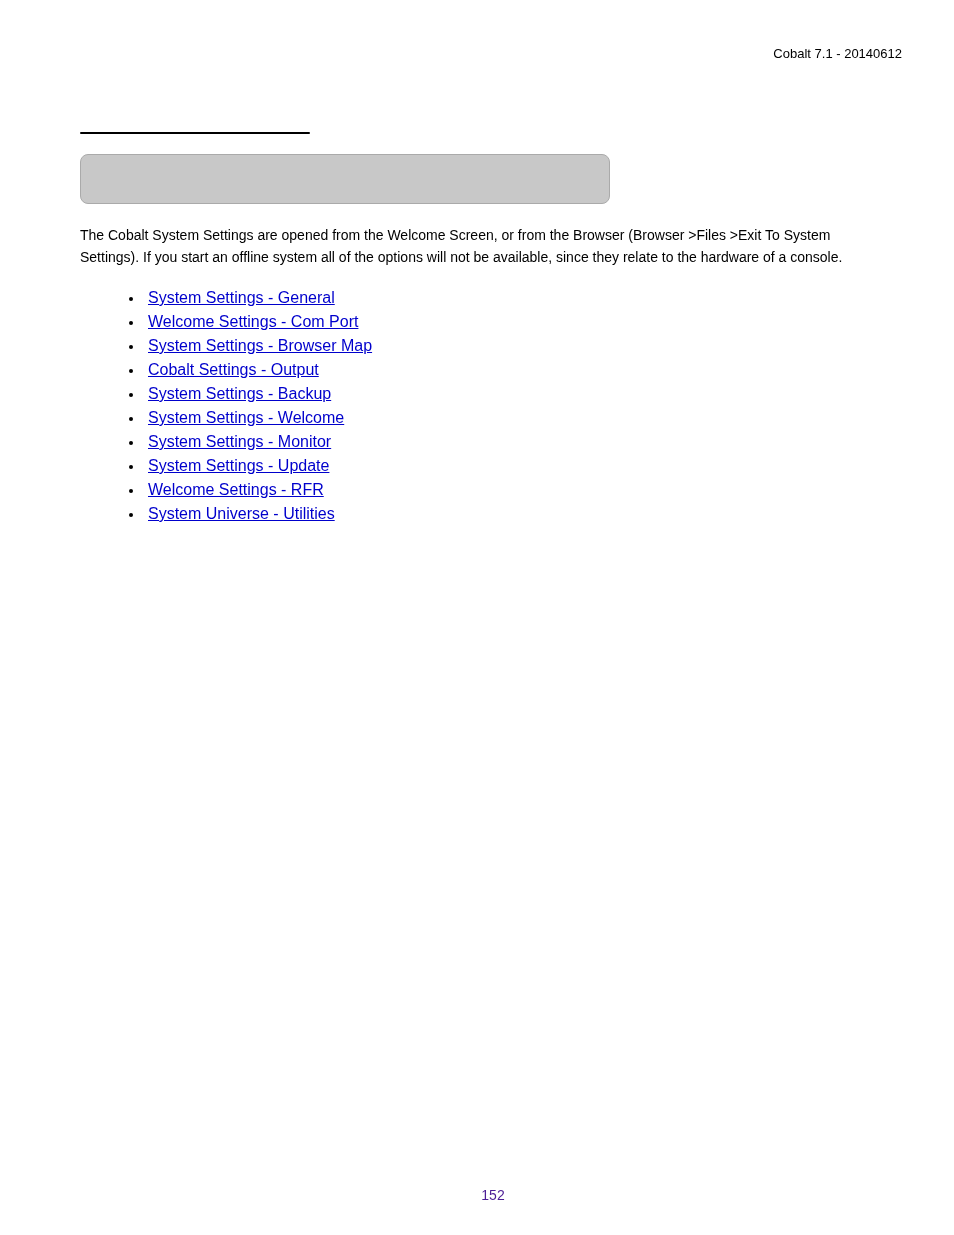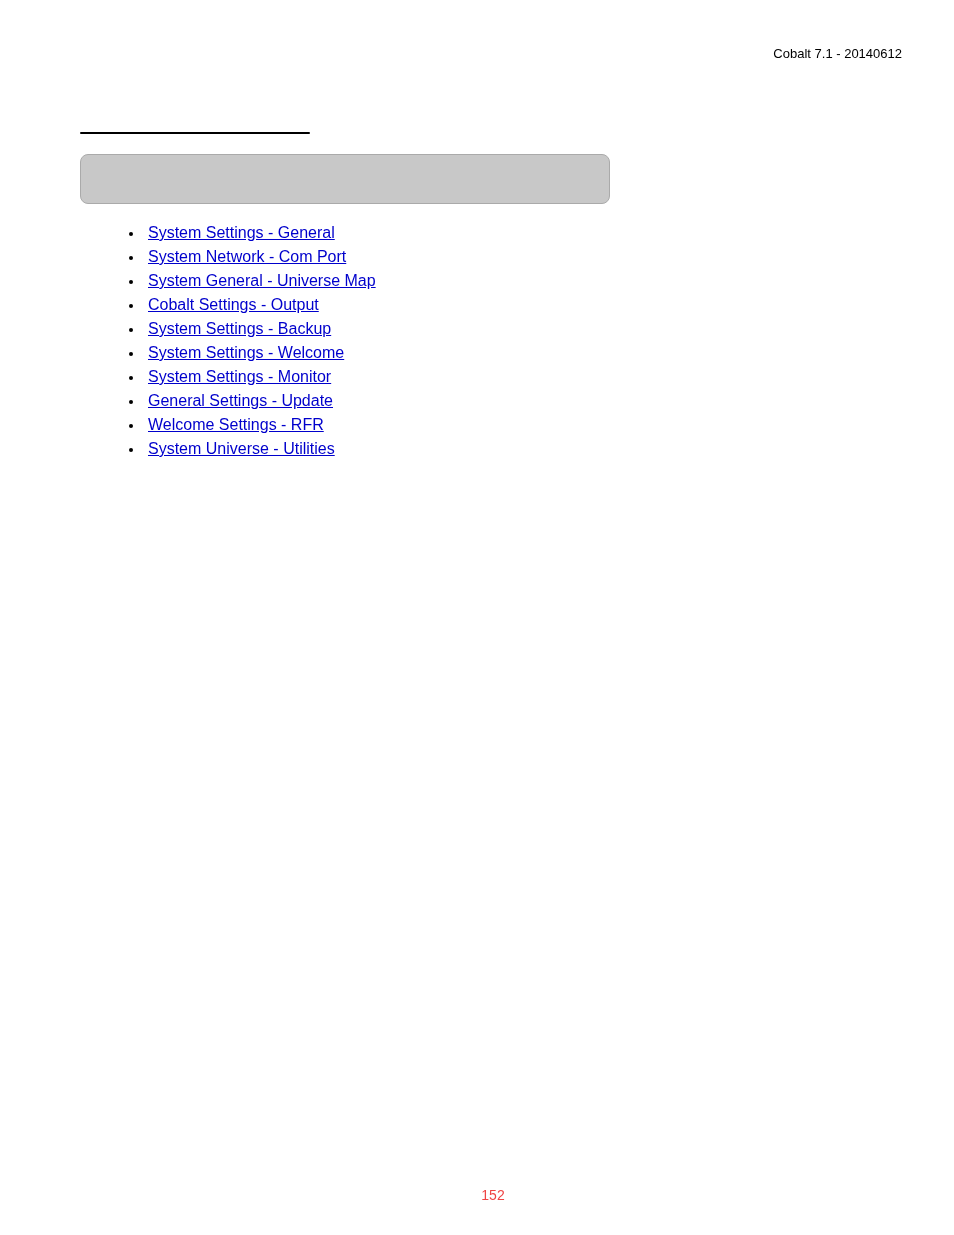--- a/index.html
+++ b/index.html
@@ -76,46 +76,47 @@
       text-decoration: underline;
       font-size: 16px;
     }
 
     .page-number {
       position: absolute;
       bottom: 40px;
       left: 50%;
       transform: translateX(-50%);
       font-size: 14px;
-      color: #ef4444;
+      color: #4c1d95;
     }
   </style>
 </head>
 <body>
 
 <div class="page-container">
 
   <div class="header-version">Cobalt 7.1 - 20140612</div>
 
   <div class="content-area">
 
     <div class="title-underline"></div>
 
     <div class="banner-box"></div>
 
+    <p class="description-text">The Cobalt System Settings are opened from the Welcome Screen, or from the Browser (Browser &gt;Files &gt;Exit To System Settings). If you start an offline system all of the options will not be available, since they relate to the hardware of a console.</p>
 
     <ul class="links-list" id="links-container">
     <li><a href="#">System Settings - General</a></li>
-        <li><a href="#">System Network - Com Port</a></li>
-        <li><a href="#">System General - Universe Map</a></li>
+        <li><a href="#">Welcome Settings - Com Port</a></li>
+        <li><a href="#">System Settings - Browser Map</a></li>
         <li><a href="#">Cobalt Settings - Output</a></li>
         <li><a href="#">System Settings - Backup</a></li>
         <li><a href="#">System Settings - Welcome</a></li>
         <li><a href="#">System Settings - Monitor</a></li>
-        <li><a href="#">General Settings - Update</a></li>
+        <li><a href="#">System Settings - Update</a></li>
         <li><a href="#">Welcome Settings - RFR</a></li>
         <li><a href="#">System Universe - Utilities</a></li>
       </ul>
 
   </div>
 
   <div class="page-number">152</div>
 
 </div>
 

